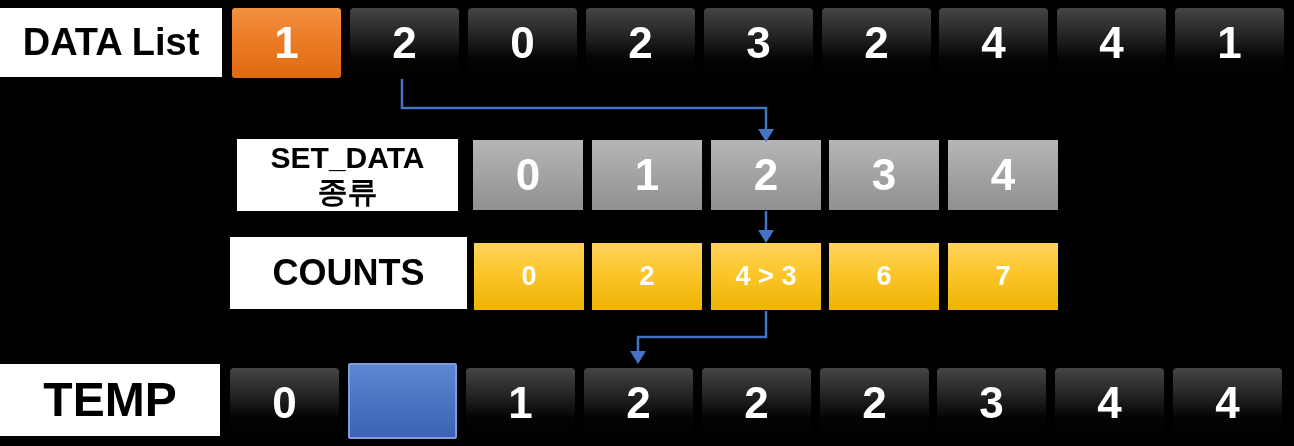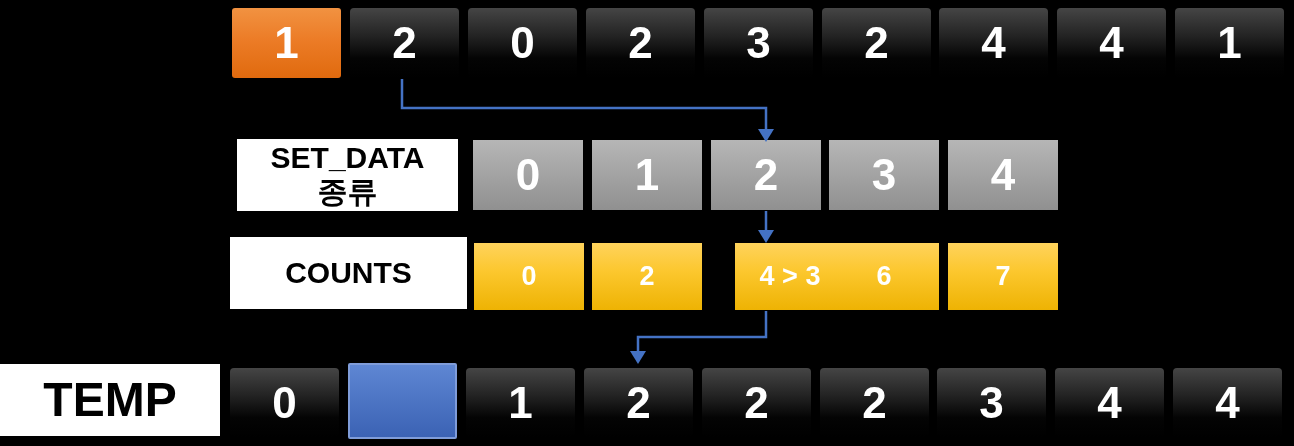--- a/index.html
+++ b/index.html
@@ -15,21 +15,21 @@
     background:var(--label-bg,#fff);
     color:var(--label-text,#000);
     font-weight:bold;
     display:flex;flex-direction:column;
     align-items:center;justify-content:center;
     text-align:center;
     line-height:1.15;
   }
   #lbl-data  {left:0px;   top:8px;   width:222px; height:69px; font-size:38px;}
   #lbl-set   {left:237px; top:139px; width:221px; height:72px; font-size:30px;text-align:right;}
-  #lbl-counts{left:230px; top:237px; width:237px; height:72px; font-size:30px;}
+  #lbl-counts{left:230px; top:237px; width:237px; height:72px; font-size:36px;}
   #lbl-temp  {left:0px;   top:364px; width:220px; height:72px; font-size:48px;}
 
   .cell{
     position:absolute;
     display:flex;align-items:center;justify-content:center;
     color:var(--cell-text,#fff);
     font-weight:bold;
     box-sizing:border-box;
     white-space:pre;
   }
@@ -54,20 +54,23 @@
   }
   .arrows{position:absolute;left:0;top:0;pointer-events:none;}
   .aline{fill:none;stroke:var(--arrow,#4472C4);stroke-width:2.5;}
   .ahead{fill:var(--arrow,#4472C4);stroke:none;}
 </style>
 </head>
 <body>
 
 <div class="stage">
 
+  <div class="label-box" id="lbl-data">
+    <div>DATA List</div>
+  </div>
 
   <div class="label-box" id="lbl-set">
     <div>SET_DATA</div>
     <div>종류</div>
   </div>
 
   <div class="label-box" id="lbl-counts">
     <div>COUNTS</div>
   </div>
 
@@ -85,21 +88,21 @@
       <div class="cell dark" style="left: 939px; top: 8px; width: 109px; height: 70px; font-size: 44px;">4</div>
       <div class="cell dark" style="left: 1057px; top: 8px; width: 109px; height: 70px; font-size: 44px;">4</div>
       <div class="cell dark" style="left: 1175px; top: 8px; width: 109px; height: 70px; font-size: 44px;">1</div>
       <div class="cell gray" style="left: 473px; top: 140px; width: 110px; height: 70px; font-size: 44px;">0</div>
       <div class="cell gray" style="left: 592px; top: 140px; width: 110px; height: 70px; font-size: 44px;">1</div>
       <div class="cell gray" style="left: 711px; top: 140px; width: 110px; height: 70px; font-size: 44px;">2</div>
       <div class="cell gray" style="left: 829px; top: 140px; width: 110px; height: 70px; font-size: 44px;">3</div>
       <div class="cell gray" style="left: 948px; top: 140px; width: 110px; height: 70px; font-size: 44px;">4</div>
       <div class="cell yellow" style="left: 474px; top: 243px; width: 110px; height: 67px; font-size: 27px;">0</div>
       <div class="cell yellow" style="left: 592px; top: 243px; width: 110px; height: 67px; font-size: 27px;">2</div>
-      <div class="cell yellow" style="left: 711px; top: 243px; width: 110px; height: 67px; font-size: 27px; margin-left: 24px;">4 &gt; 3</div>
+      <div class="cell yellow" style="left: 711px; top: 243px; width: 110px; height: 67px; font-size: 27px;">4 &gt; 3</div>
       <div class="cell yellow" style="left: 829px; top: 243px; width: 110px; height: 67px; font-size: 27px;">6</div>
       <div class="cell yellow" style="left: 948px; top: 243px; width: 110px; height: 67px; font-size: 27px;">7</div>
       <div class="cell dark" style="left: 230px; top: 368px; width: 109px; height: 69px; font-size: 44px;">0</div>
       <div class="cell blue" style="left: 348px; top: 363px; width: 109px; height: 76px; font-size: 44px;"></div>
       <div class="cell dark" style="left: 466px; top: 368px; width: 109px; height: 69px; font-size: 44px;">1</div>
       <div class="cell dark" style="left: 584px; top: 368px; width: 109px; height: 69px; font-size: 44px;">2</div>
       <div class="cell dark" style="left: 702px; top: 368px; width: 109px; height: 69px; font-size: 44px;">2</div>
       <div class="cell dark" style="left: 820px; top: 368px; width: 109px; height: 69px; font-size: 44px;">2</div>
       <div class="cell dark" style="left: 937px; top: 368px; width: 109px; height: 69px; font-size: 44px;">3</div>
       <div class="cell dark" style="left: 1055px; top: 368px; width: 109px; height: 69px; font-size: 44px;">4</div>

